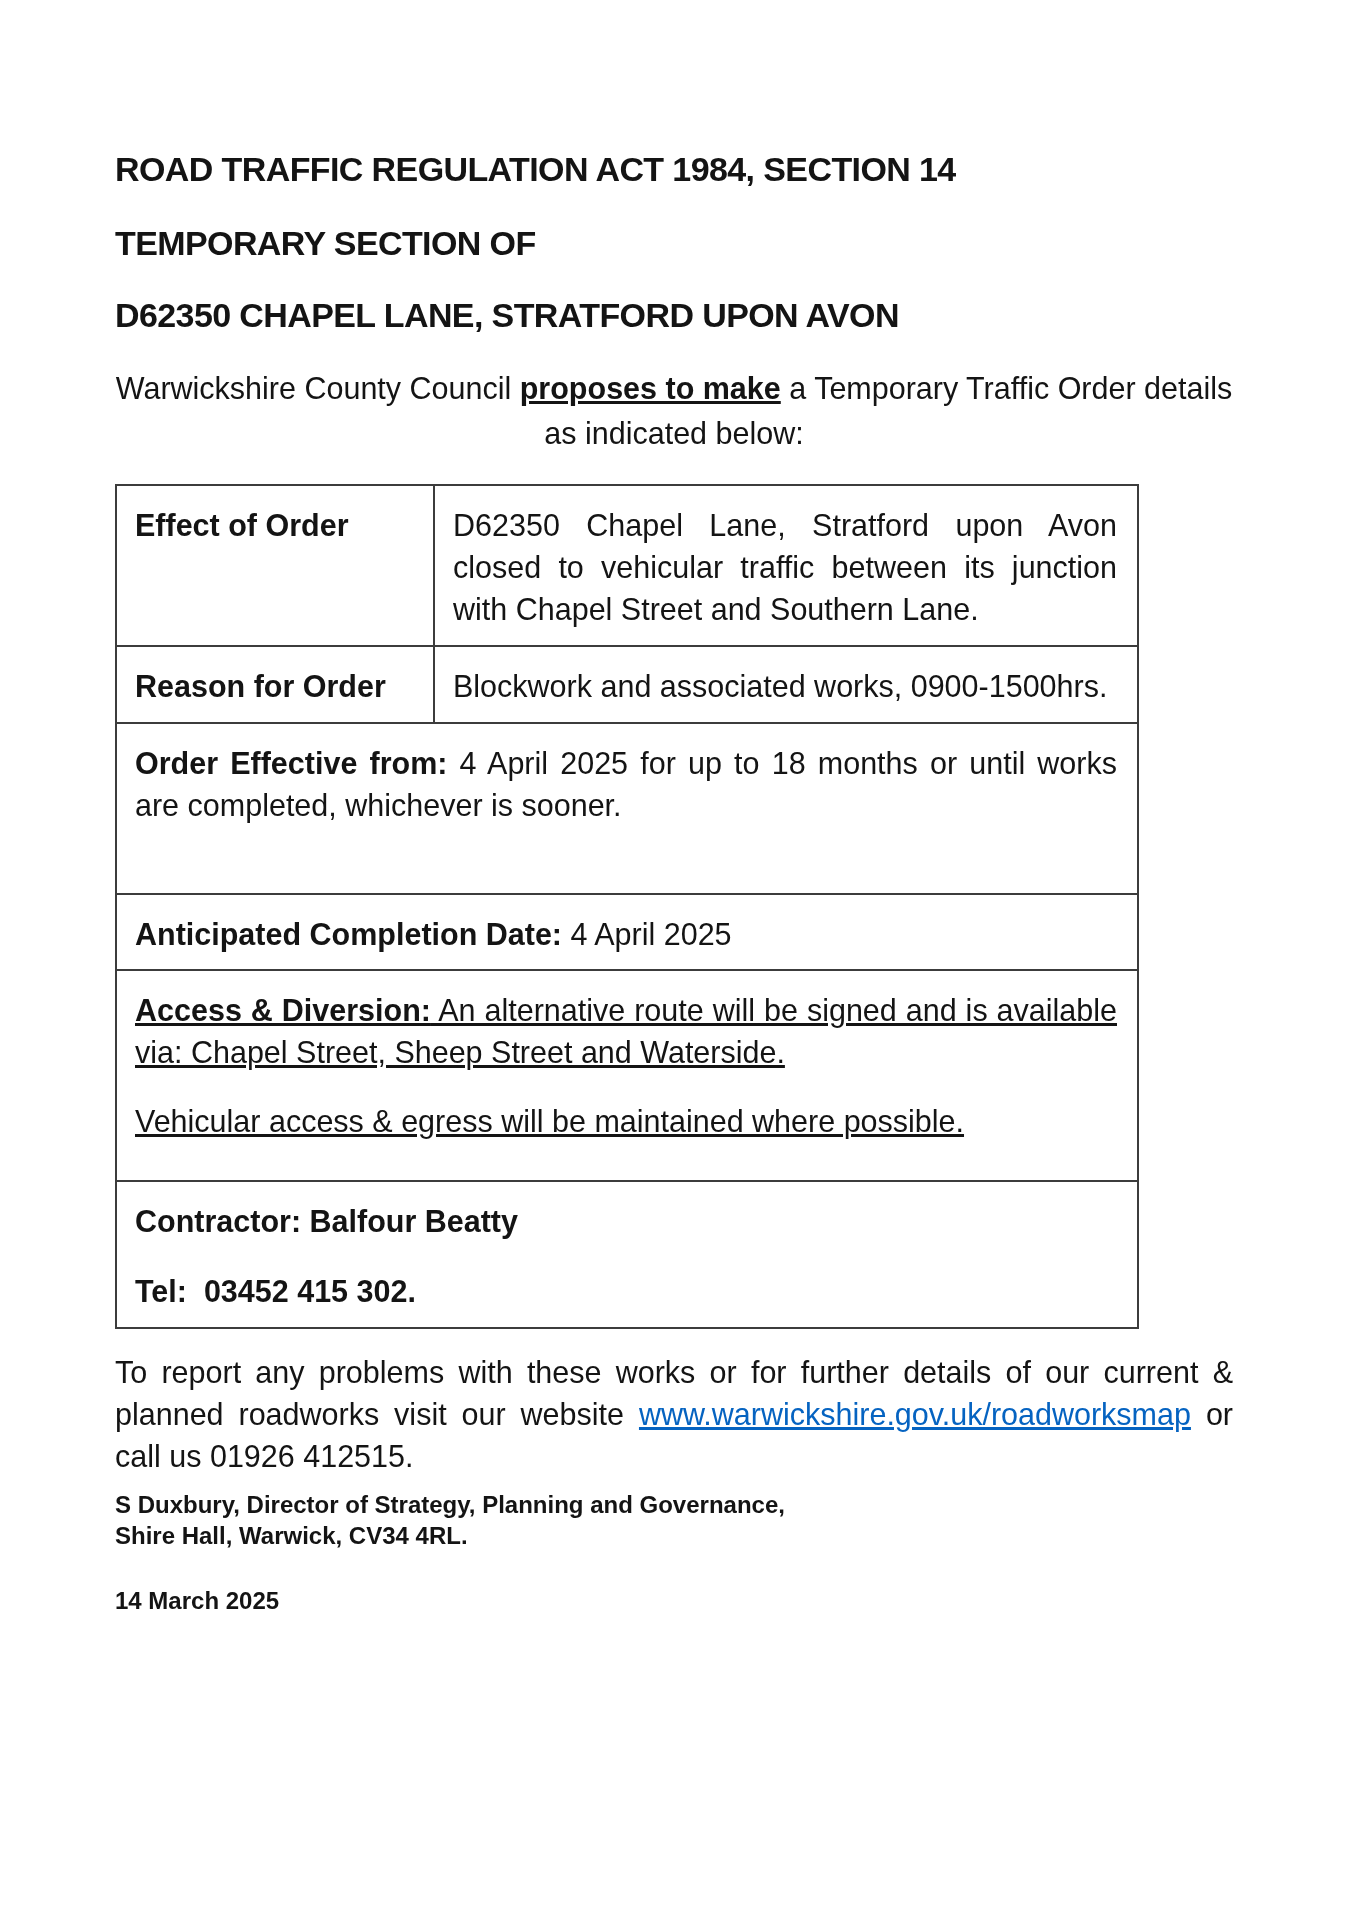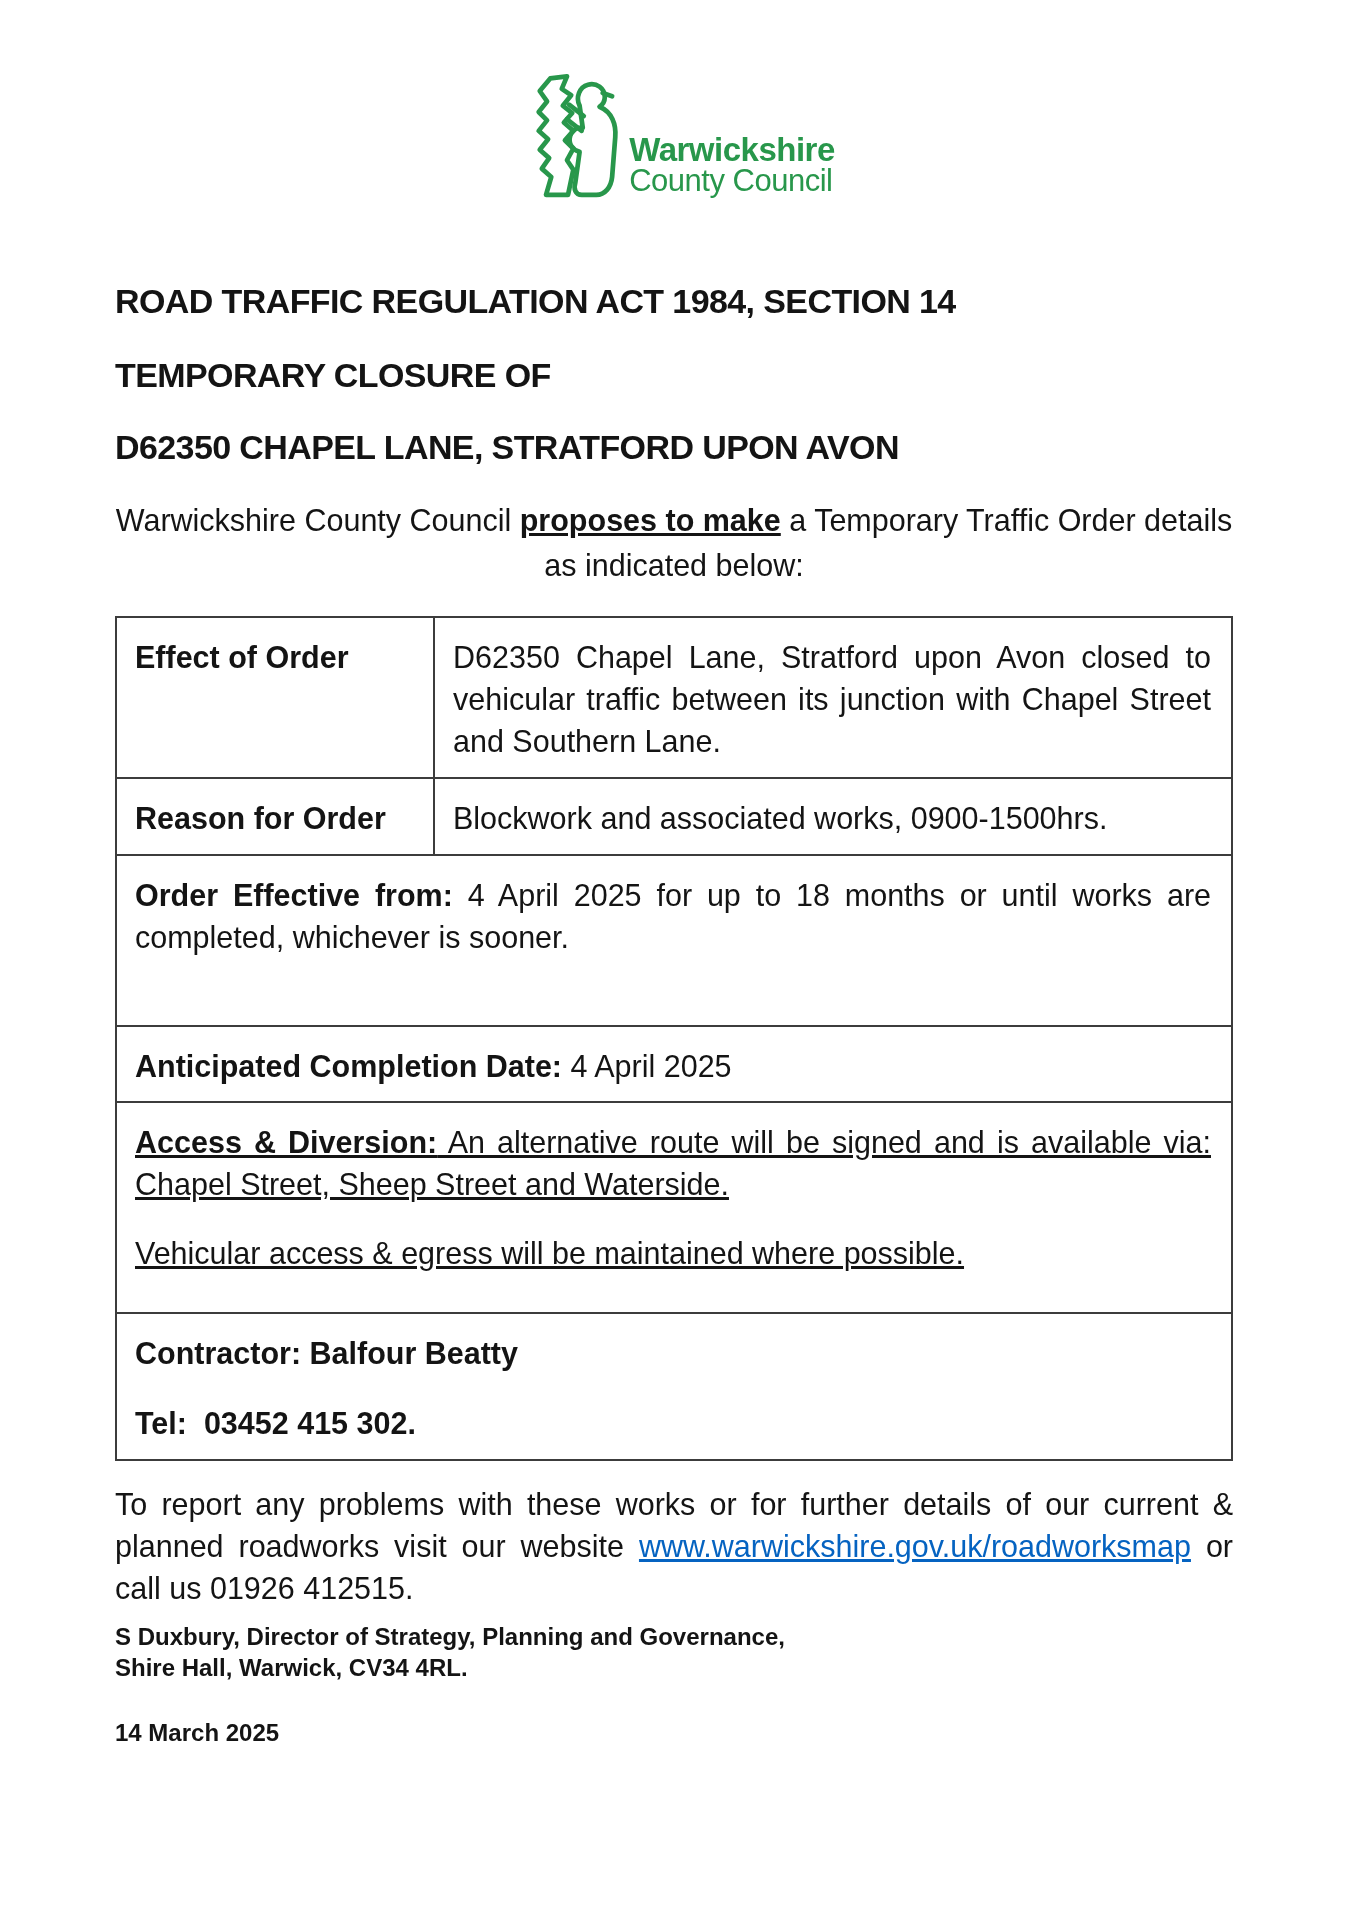--- a/index.html
+++ b/index.html
@@ -19,21 +19,21 @@
   
   .doc-h { text-align: left; font-weight: 700; font-size: 34px; line-height: 38px;
            letter-spacing: -0.6px; margin: 0; }
   .h1 { margin-top: 84px; }
   .h2 { margin-top: 36px; }
   .h3 { margin-top: 34px; }
   
   .intro { margin-top: 32px; text-align: center; font-size: 30.5px; line-height: 45px; }
   .emph { font-weight: 700; text-decoration: underline; margin-top: 19px; }
   
-  table.order { margin-top: 28px; border-collapse: collapse; width: 1118px;
+  table.order { margin-top: 28px; border-collapse: collapse; width: 1024px;
                 font-size: 30.5px; line-height: 42px; table-layout: fixed; border-radius: 27px; }
   table.order td { border: 2px solid #3c3c3c; vertical-align: top; padding: 18px 20px 15px 18px; }
   td.lbl { font-weight: 700; }
   .just { text-align: justify; margin-left: 10px; }
   .b { font-weight: 700; }
   tr.r3 td { padding-bottom: 67px; }
   tr.r4 td { padding-bottom: 14px; }
   tr.r5 td { padding-bottom: 38px; text-decoration: underline; }
   .para2 { margin: 27px 0 0 0; }
   .tel-line { margin: 28px 0 0 0; font-weight: 700; white-space: pre-wrap; }
@@ -42,38 +42,23 @@
             text-align: justify; }
   a.link { color: #0563c1; text-decoration: underline; cursor: pointer; }
   .signoff { margin-top: 12px; font-size: 24px; font-weight: 700; line-height: 31px; }
   .docdate { margin-top: 36px; font-size: 24px; font-weight: 700; }
 </style>
 </head>
 <body>
 
 <div class="page">
 
-  <div class="logo-row">
-    <svg class="logo-mark" width="108" height="128" viewBox="0 0 100 122" fill="none" stroke="#28974b" stroke-width="4.5" stroke-linejoin="round" stroke-linecap="round">
-
-      <path d="M34 8 L50 6 L45 18 L54 24 L46 34 L55 41 L47 50 L56 58 L48 67 L56 75 L50 86 L56 95 L51 119 L30 119 L35 102 L26 94 L33 84 L24 76 L32 66 L23 58 L31 48 L23 40 L31 30 L24 20 Z"></path>
-
-      <path d="M62 34 C58 26 62 16 70 14 C78 12 86 17 86 26 C86 30 84 33 81 35 C93 40 97 52 96 64 L93 102 C92 112 86 119 78 119 L64 119 C58 119 56 113 58 107 L62 78 C55 76 51 70 53 63 C55 57 60 54 65 55 Z"></path>
-      <path d="M64 58 L50 47"></path>
-      <path d="M66 44 L52 33"></path>
-      <path d="M84 22 L93 25"></path>
-    </svg>
-    <div class="logo-text">
-      <div class="logo-name" style="color:#28974b">Warwickshire</div>
-      <div class="logo-sub" style="color:#28974b">County Council</div>
-    </div>
-  </div>
 
   <div class="doc-h h1">ROAD TRAFFIC REGULATION ACT 1984, SECTION 14</div>
-  <div class="doc-h h2">TEMPORARY CLOSURE OF</div>
+  <div class="doc-h h2">TEMPORARY SECTION OF</div>
   <div class="doc-h h3">D62350 CHAPEL LANE, STRATFORD UPON AVON</div>
 
   <div class="intro"><span>Warwickshire County Council </span><span class="emph">proposes to make</span><span> a Temporary Traffic Order details as indicated below:</span></div>
 
   <table class="order">
     <colgroup>
         <col style="width:318px">
         <col>
       </colgroup>
     <tbody>

